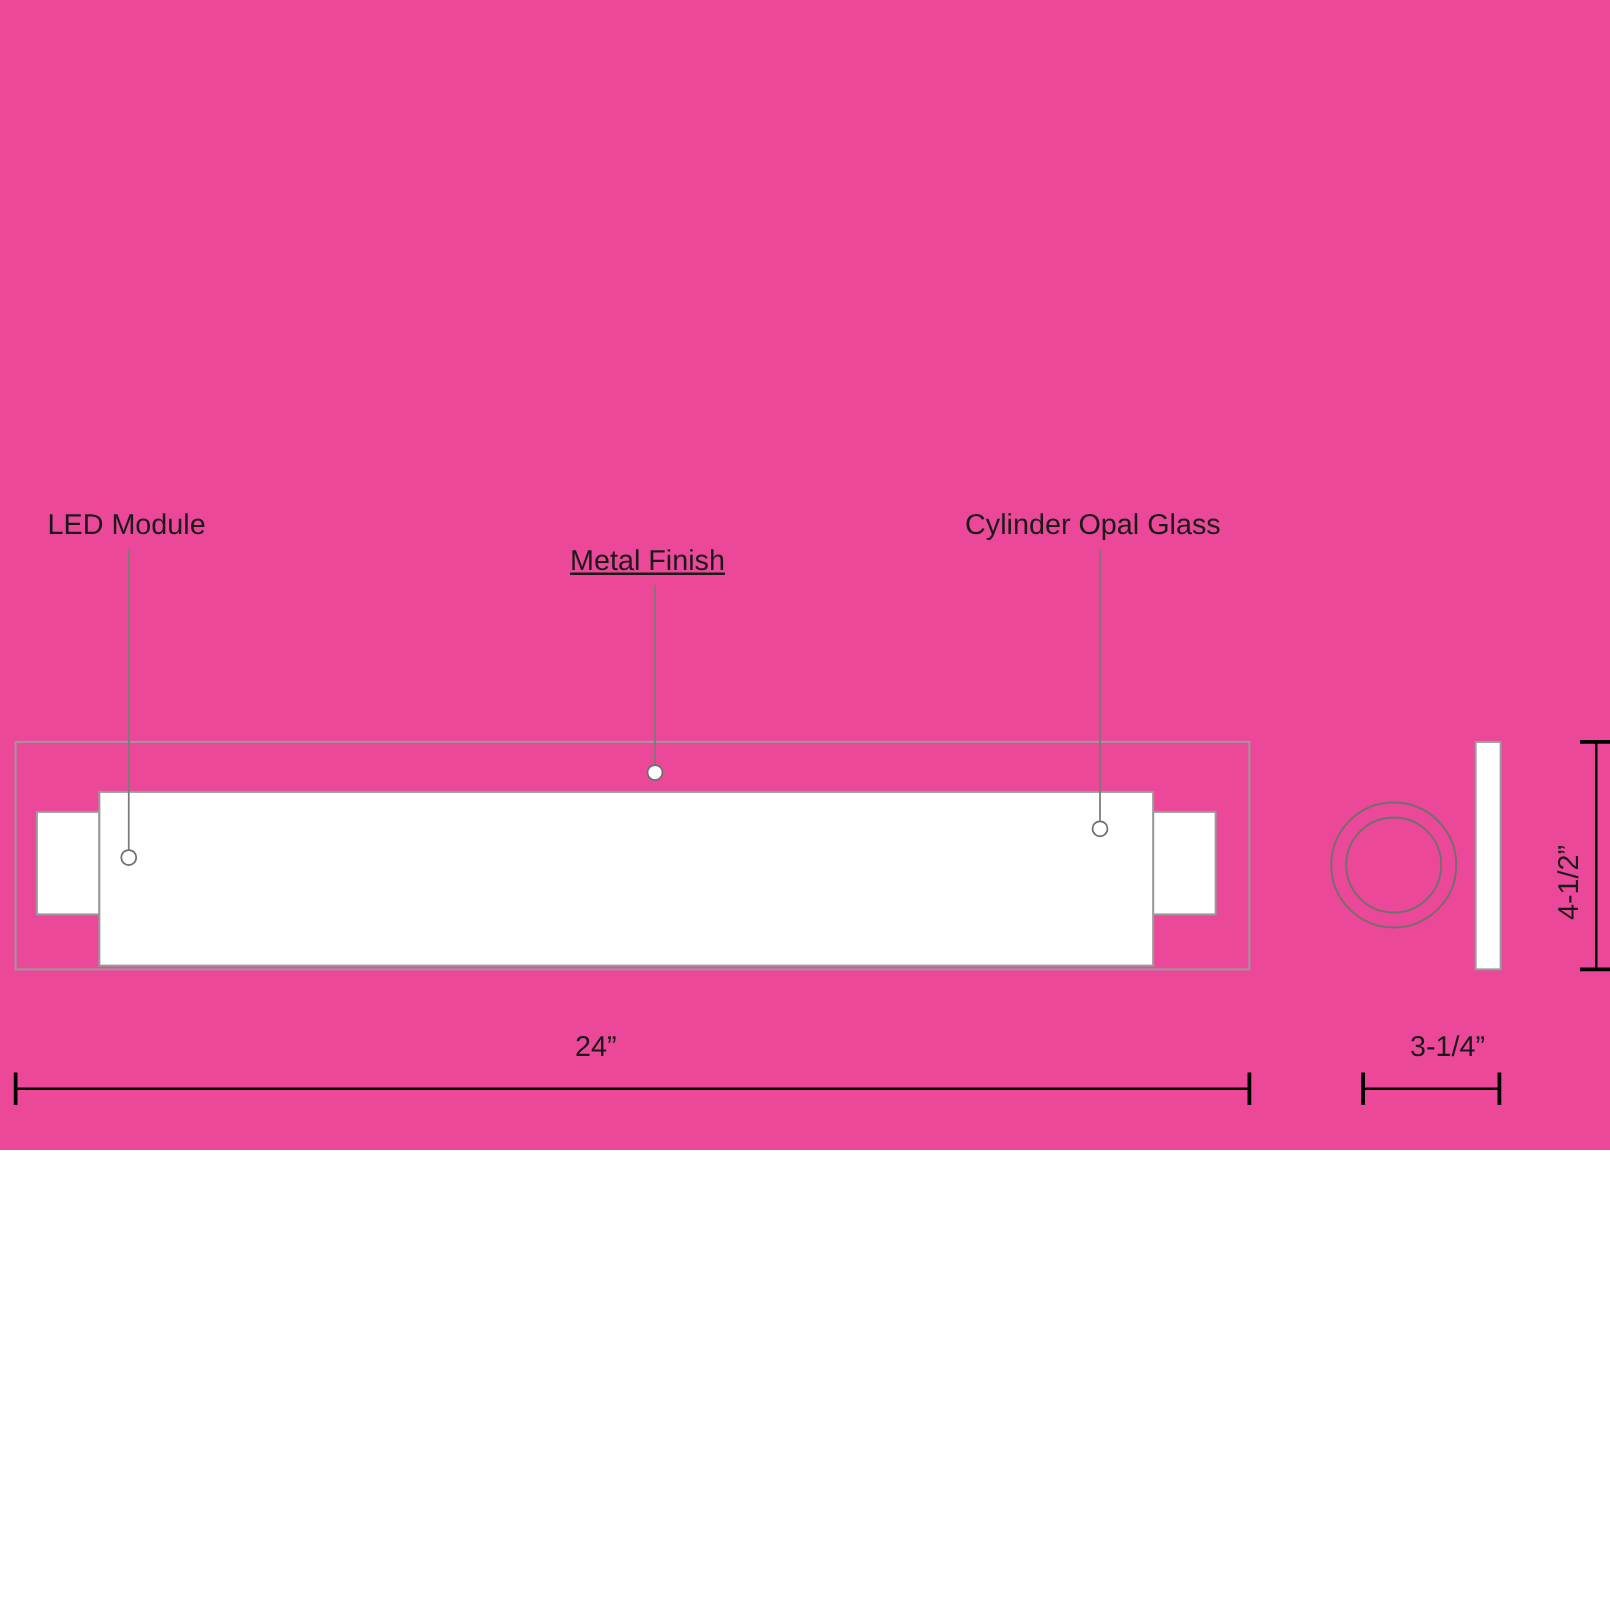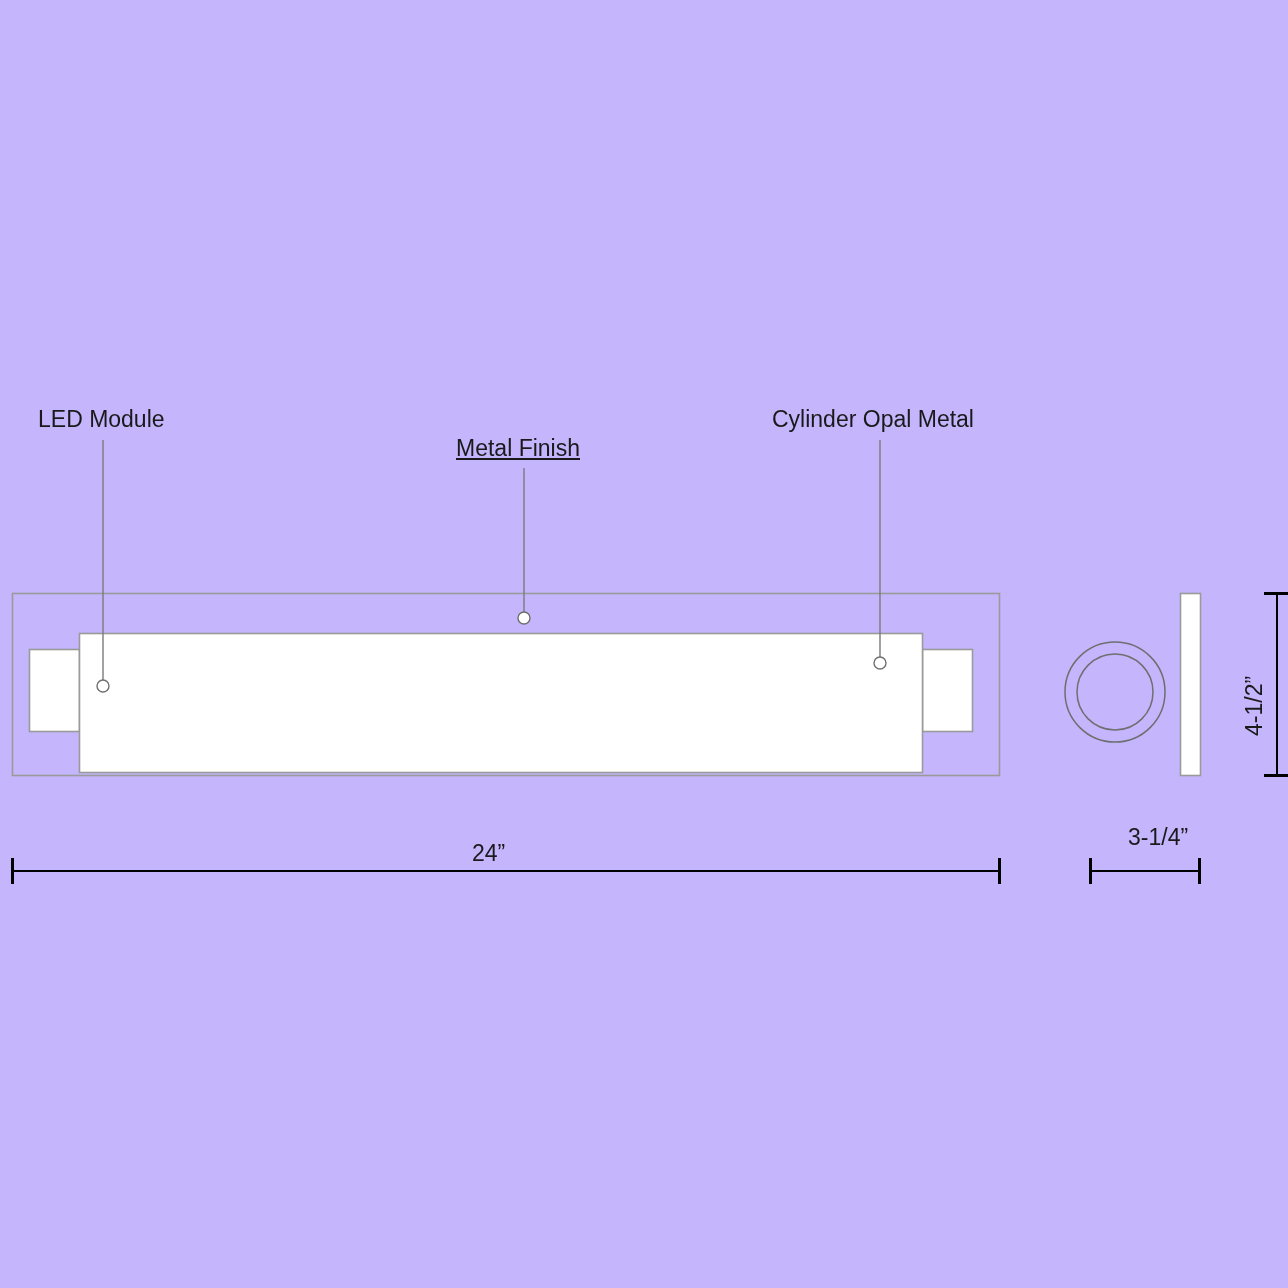--- a/index.html
+++ b/index.html
@@ -8,22 +8,22 @@
     padding: 0;
     background: #ffffff;
   }
   body {
     font-family: "Liberation Sans", sans-serif;
     color: #1a1a1a;
   }
   #stage {
     position: relative;
     width: 1288px;
-    height: 1288px;
-    background: #c4b5fd;
+    height: 920px;
+    background: #ec4899;
     overflow: hidden;
   }
   #drawing {
     position: absolute;
     left: 0;
     top: 0;
     width: 1288px;
     height: 1288px;
   }
   .callout-label {
@@ -42,21 +42,21 @@
     color: #1a1a1a;
     white-space: nowrap;
   }
   .dim-label.vertical {
     transform-origin: 0 0;
     transform: rotate(-90deg);
   }
   #lbl-led      { left: 38px;  top: 408px; }
   #lbl-metal    { left: 456px; top: 437px; text-decoration: underline; }
   #lbl-glass    { left: 772px; top: 408px; }
-  #lbl-width    { left: 472px; top: 826px; margin-top: 16px; }
+  #lbl-width    { left: 460px; top: 826px; }
   #lbl-depth    { left: 1128px; top: 826px; }
   #lbl-height   { left: 1243px; top: 736px; }
 </style>
 </head>
 <body>
 
 <div id="stage">
 
   <svg id="drawing" viewBox="0 0 1288 1288">
 
@@ -111,21 +111,21 @@
         <line x1="1264" y1="593.5" x2="1288" y2="593.5" stroke="#000000" stroke-width="3"></line>
         <line x1="1264" y1="775.5" x2="1288" y2="775.5" stroke="#000000" stroke-width="3"></line>
       </g>
     </g>
   </svg>
 
   <div class="callout-label" id="lbl-led">LED Module</div>
 
   <div class="callout-label" id="lbl-metal">Metal Finish</div>
 
-  <div class="callout-label" id="lbl-glass">Cylinder Opal Metal</div>
+  <div class="callout-label" id="lbl-glass">Cylinder Opal Glass</div>
 
   <div class="dim-label" id="lbl-width">24”</div>
 
   <div class="dim-label" id="lbl-depth">3-1/4”</div>
 
   <div class="dim-label vertical" id="lbl-height">4-1/2”</div>
 
 </div>
 
 </body></html>

